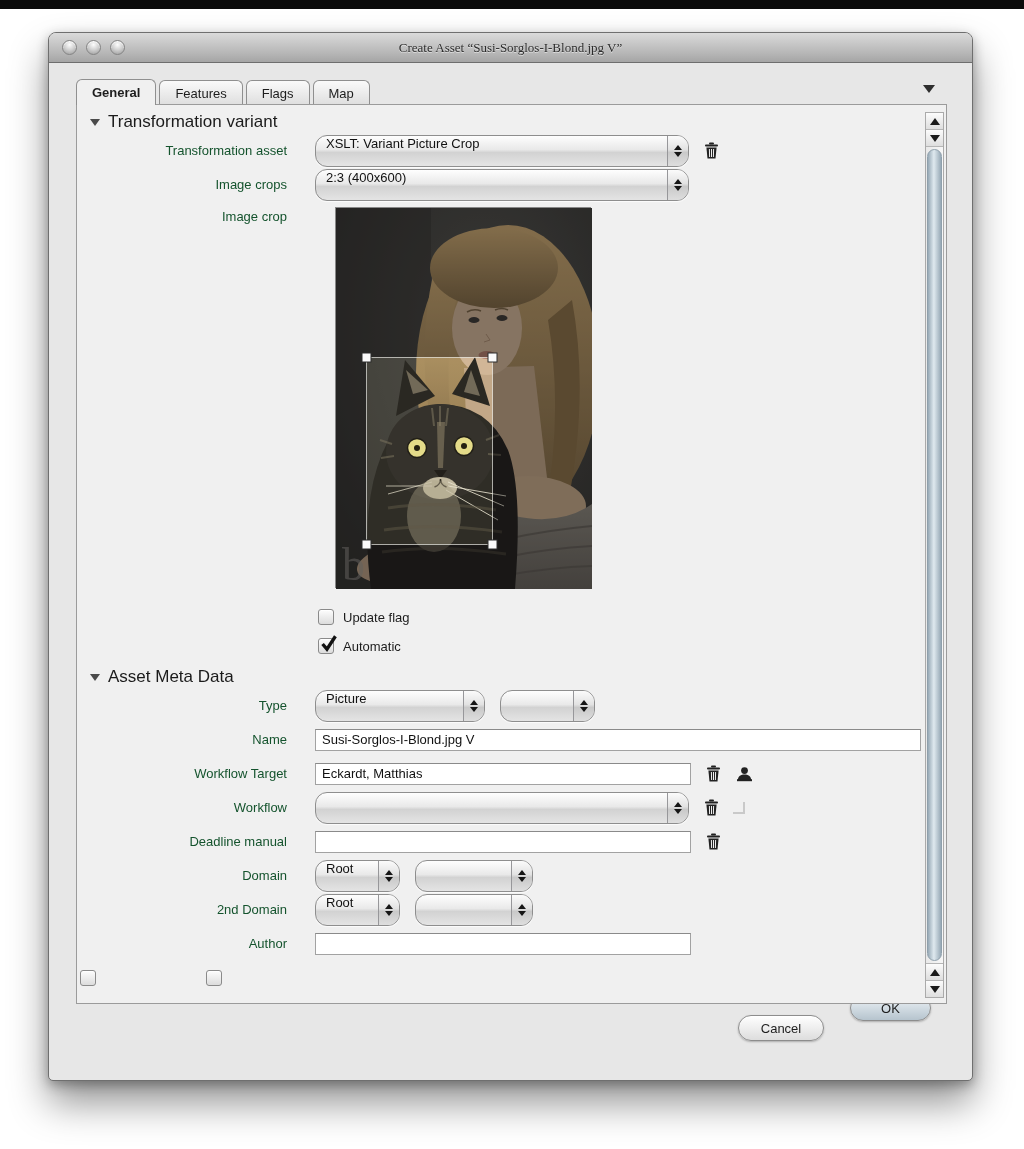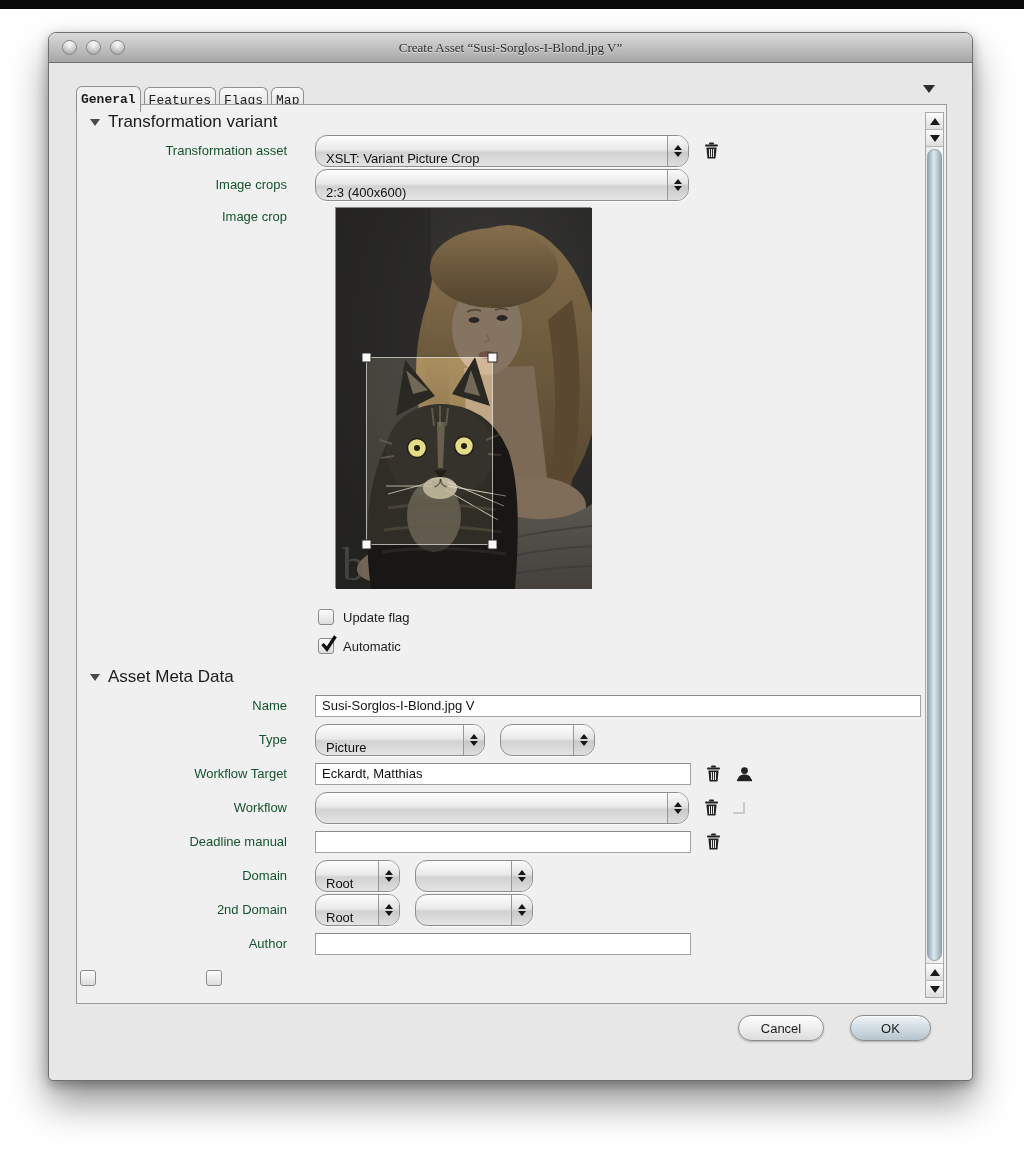--- a/index.html
+++ b/index.html
@@ -23,24 +23,24 @@
   .light {
     width:15px; height:15px; border-radius:50%; border:1px solid #848484;
     background:radial-gradient(circle at 50% 28%, #fdfdfd, #d2d2d2 45%, #a2a2a2 90%);
     box-shadow:inset 0 1px 1px rgba(255,255,255,.9);
   }
   .win-body { position:relative; height:1018px; }
 
   
   .tabstrip { position:absolute; left:27px; right:27px; top:16px; height:25px; }
   .tab {
-    display:inline-block; height:25px; line-height:25px; padding:0 4px; margin-right:3px;
+    display:inline-block; height:25px; line-height:25px; padding:0 15px; margin-right:3px;
     font-size:13px; color:#1d1d1d; vertical-align:bottom;
     border:1px solid #8f8f8f; border-bottom:none; border-radius:6px 6px 0 0;
-    background:linear-gradient(#fafafa,#dedede); position:relative; top:7px;font-family:Liberation Mono, monospace;
+    background:linear-gradient(#fafafa,#dedede); position:relative; top:0;
   }
   .tab.active { background:#f0f0f0; font-weight:bold; z-index:3; height:26px; }
   .tab-overflow { position:absolute; right:10px; top:6px; width:0; height:0;
     border-left:6px solid transparent; border-right:6px solid transparent; border-top:8px solid #2e2e2e; }
 
   
   .panel {
     position:absolute; left:27px; top:41px; width:871px; height:900px;
     background:#f0f0f0; border:1px solid #9b9b9b; overflow:hidden; z-index:2;
     padding-top:8px;
@@ -51,21 +51,21 @@
 
   .row { display:flex; align-items:center; height:23px; margin-bottom:11px; }
   .row .lbl { width:210px; text-align:right; margin-right:28px; font-size:13px; color:#14532d; flex-shrink:0; }
   .row.img-row { height:auto; align-items:flex-start; margin-bottom:20px; }
   .row.img-row .lbl { padding-top:2px; }
 
   
   .aqua {
     height:32px; border:1px solid #8e8e8e; border-radius:12px;
     background:linear-gradient(#fefefe,#e9e9e9 45%,#d2d2d2 55%,#e4e4e4);
-    display:flex; align-items:flex-end; overflow:hidden;
+    display:flex; align-items:flex-start; overflow:hidden;
     box-shadow:0 1px 1px rgba(255,255,255,.8);
   }
   .aqua .txt { flex:1; font-size:13px; color:#111; padding:0 10px; white-space:nowrap; overflow:hidden; }
   .aqua .stepper { width:21px; align-self:stretch; border-left:1px solid #97979a;
     display:flex; flex-direction:column; align-items:center; justify-content:center;
     background:linear-gradient(#fbfbfb,#e2e2e2 45%,#c9c9c9 55%,#dedede); }
   .st-up { width:0; height:0; border-left:4px solid transparent; border-right:4px solid transparent; border-bottom:5px solid #161616; margin-bottom:2px; }
   .st-dn { width:0; height:0; border-left:4px solid transparent; border-right:4px solid transparent; border-top:5px solid #161616; }
   .w374 { width:374px; } .w170 { width:170px; } .w95 { width:95px; } .w85 { width:85px; } .w118 { width:118px; }
 
@@ -97,21 +97,21 @@
   .sb-arr-up { width:0; height:0; border-left:5px solid transparent; border-right:5px solid transparent; border-bottom:7px solid #1a1a1a; }
   .sb-arr-dn { width:0; height:0; border-left:5px solid transparent; border-right:5px solid transparent; border-top:7px solid #1a1a1a; }
   .sb-thumb { flex:1; margin:2px 1px; border:1px solid #8fa0ac; border-radius:9px;
     background:linear-gradient(90deg,#97a9b6,#dfe9ef 45%,#97a9b6); }
 
   
   .footer-btn { position:absolute; height:26px; border:1px solid #8d8d8d; border-radius:13px;
     font-size:13px; color:#1d1d1d; font-family:"Liberation Sans", sans-serif;
     box-shadow:0 1px 2px rgba(0,0,0,.25), inset 0 1px 1px rgba(255,255,255,.8); }
   .btn-cancel { right:148px; top:952px; width:86px; background:linear-gradient(#ffffff,#eeeeee 50%,#dddddd); }
-  .btn-ok { right:41px; top:952px; width:81px; background:linear-gradient(#eff3f6,#d2dce3 50%,#b6c4ce); }
+  .btn-ok { right:41px; top:932px; width:81px; background:linear-gradient(#eff3f6,#d2dce3 50%,#b6c4ce); }
 </style>
 </head>
 <body>
 
 <div class="top-strip"></div>
 
 <div class="window">
   <div class="titlebar">
     <div class="lights">
       <span class="light"></span>
@@ -263,40 +263,40 @@
         </span>
         <span class="chk-label">Automatic</span>
       </div>
 
       <div class="section-hdr">
         <span class="disclosure"></span>
         <span class="section-title">Asset Meta Data</span>
       </div>
 
       <div class="row">
-        <span class="lbl">Name</span>
-        <input class="ti w606" value="Susi-Sorglos-I-Blond.jpg V" style="">
-      </div>
-
-      <div class="row">
         <span class="lbl">Type</span>
         <div class="aqua w170">
           <span class="txt">Picture</span>
           <span class="stepper">
               <span class="st-up"></span>
               <span class="st-dn"></span>
             </span>
         </div>
         <div class="aqua w95" style="margin-left:15px;">
           <span class="txt"></span>
           <span class="stepper">
               <span class="st-up"></span>
               <span class="st-dn"></span>
             </span>
         </div>
+      </div>
+
+      <div class="row">
+        <span class="lbl">Name</span>
+        <input class="ti w606" value="Susi-Sorglos-I-Blond.jpg V" style="">
       </div>
 
       <div class="row">
         <span class="lbl">Workflow Target</span>
         <input class="ti w376" value="Eckardt, Matthias" style="">
         <button class="icn">
           <svg width="15" height="17" viewBox="0 0 15 17">
             <rect x="5" y="0.5" width="5" height="2" rx="1" fill="#222"></rect>
             <rect x="1" y="2.6" width="13" height="1.8" rx=".9" fill="#222"></rect>
             <path d="M2.4 5.6h10.2L11.5 16.5h-8L2.4 5.6z" fill="#222"></path>

